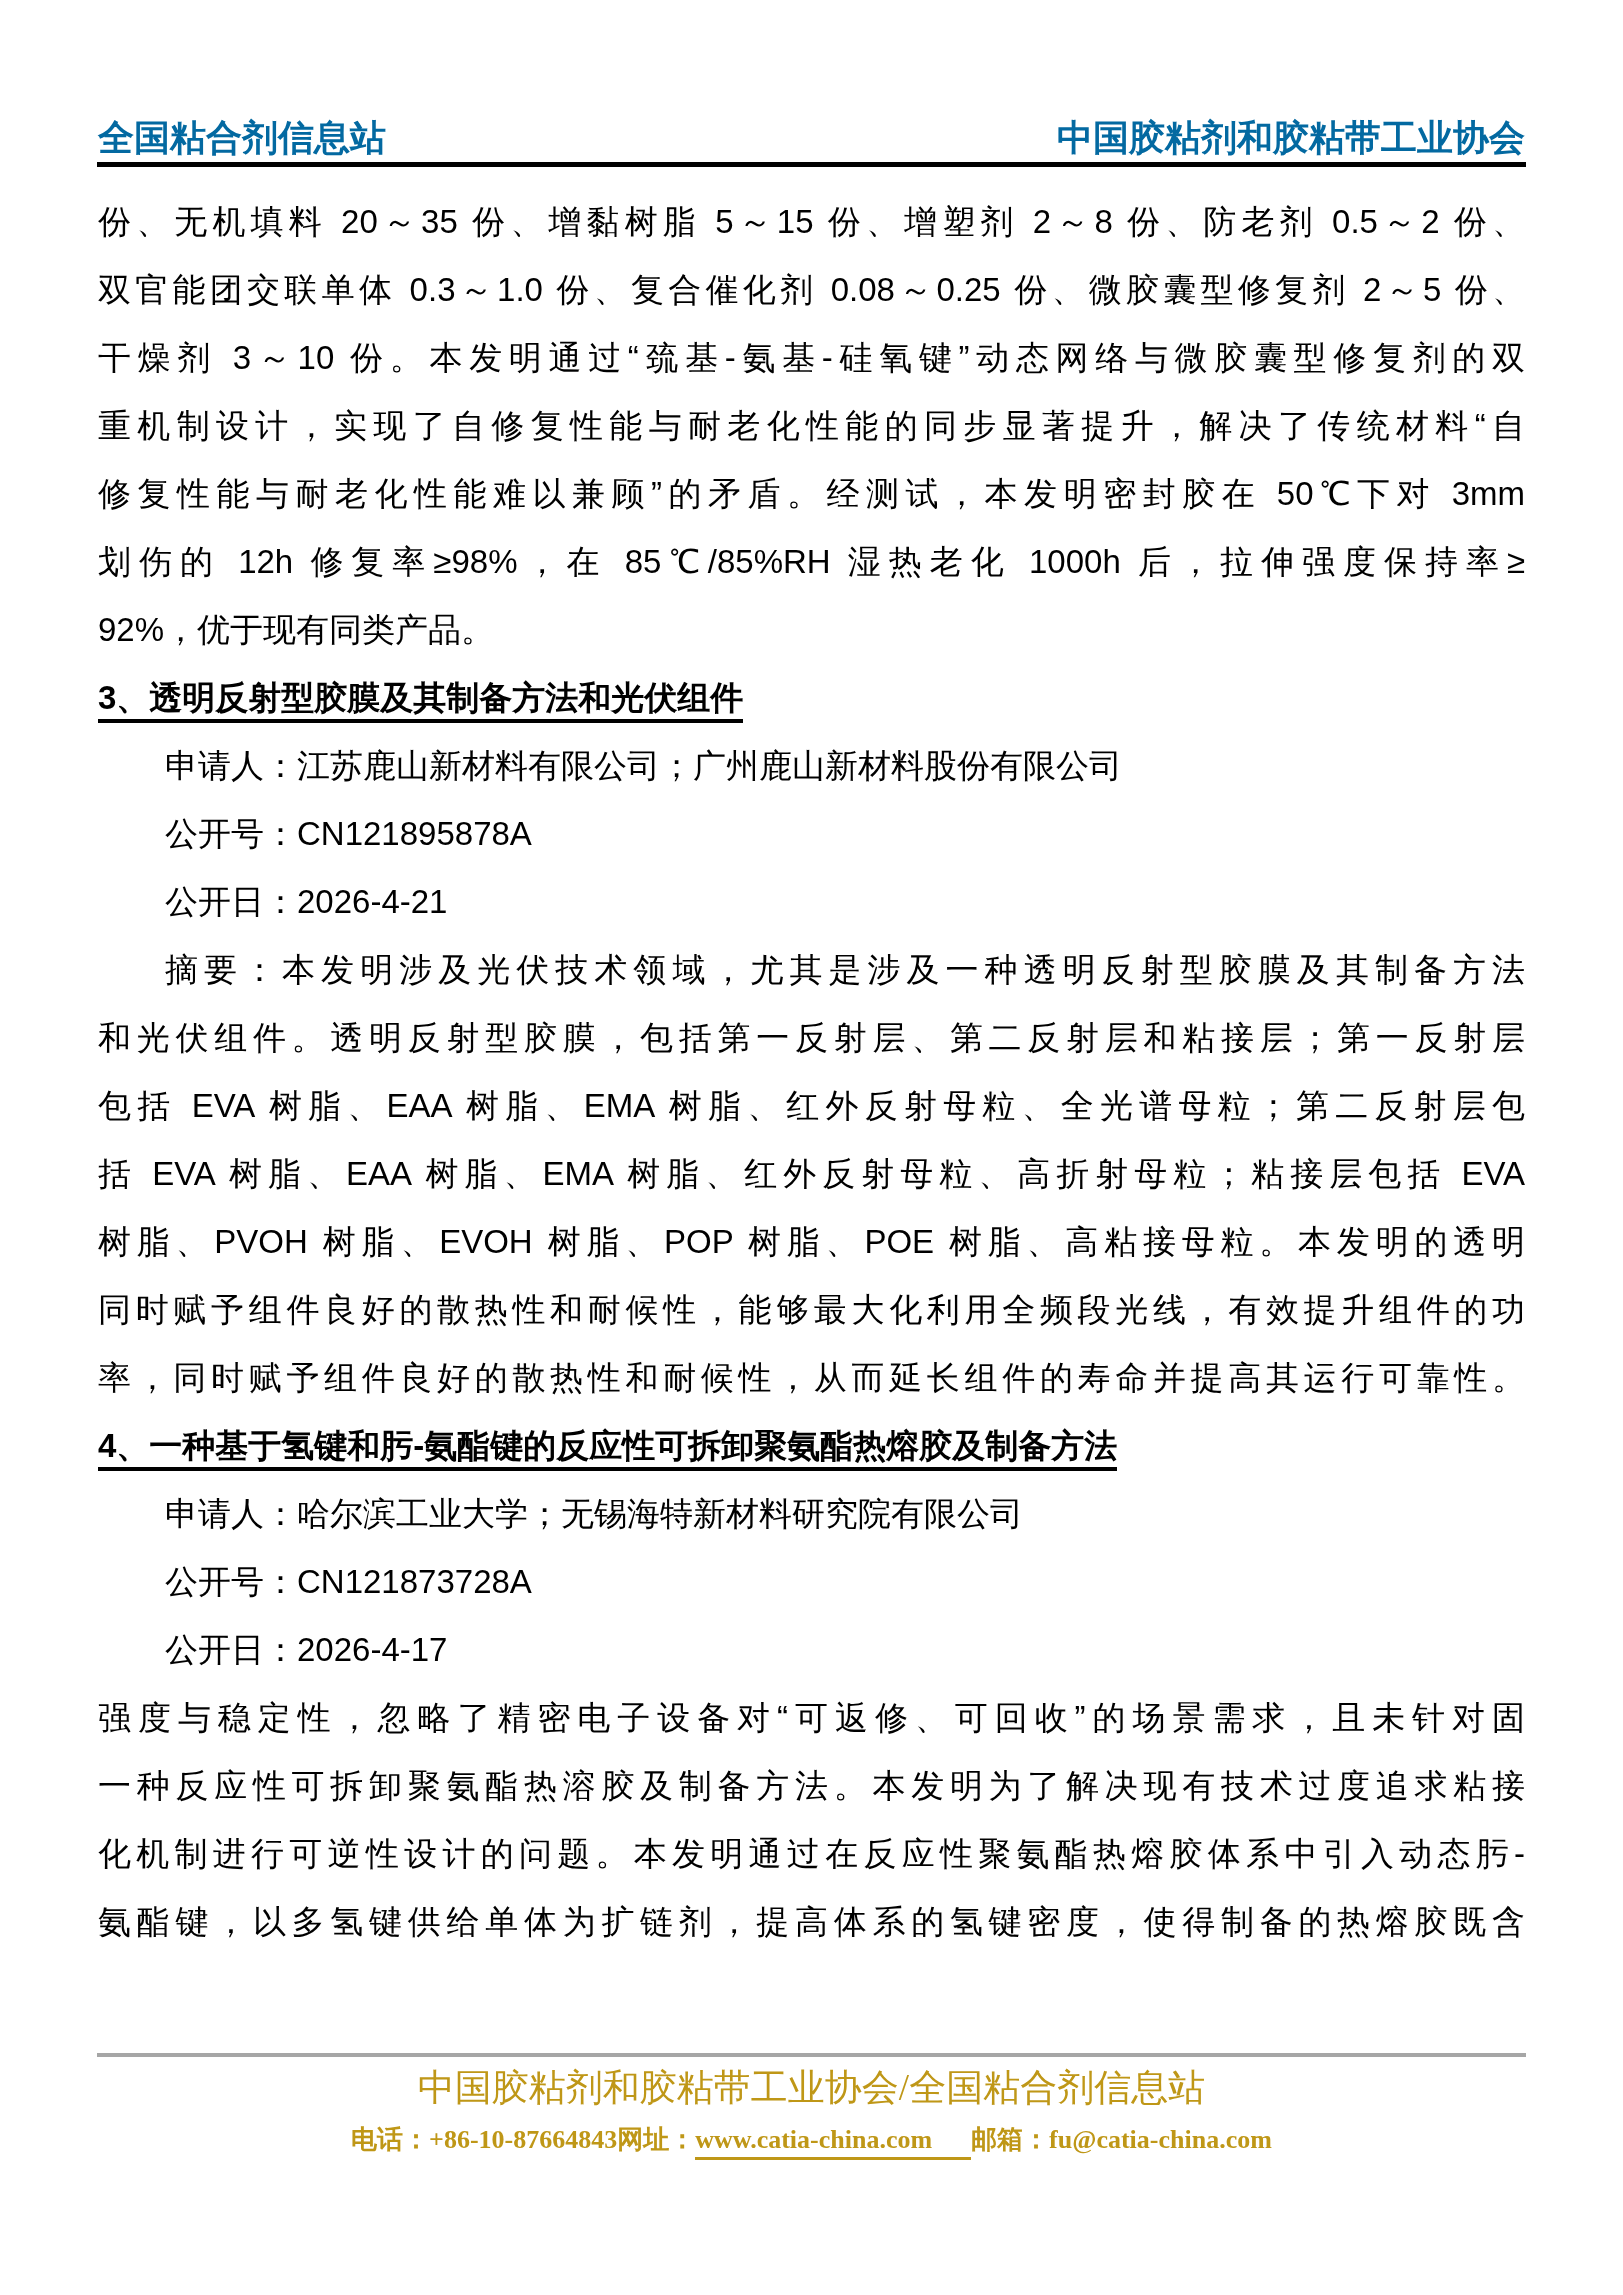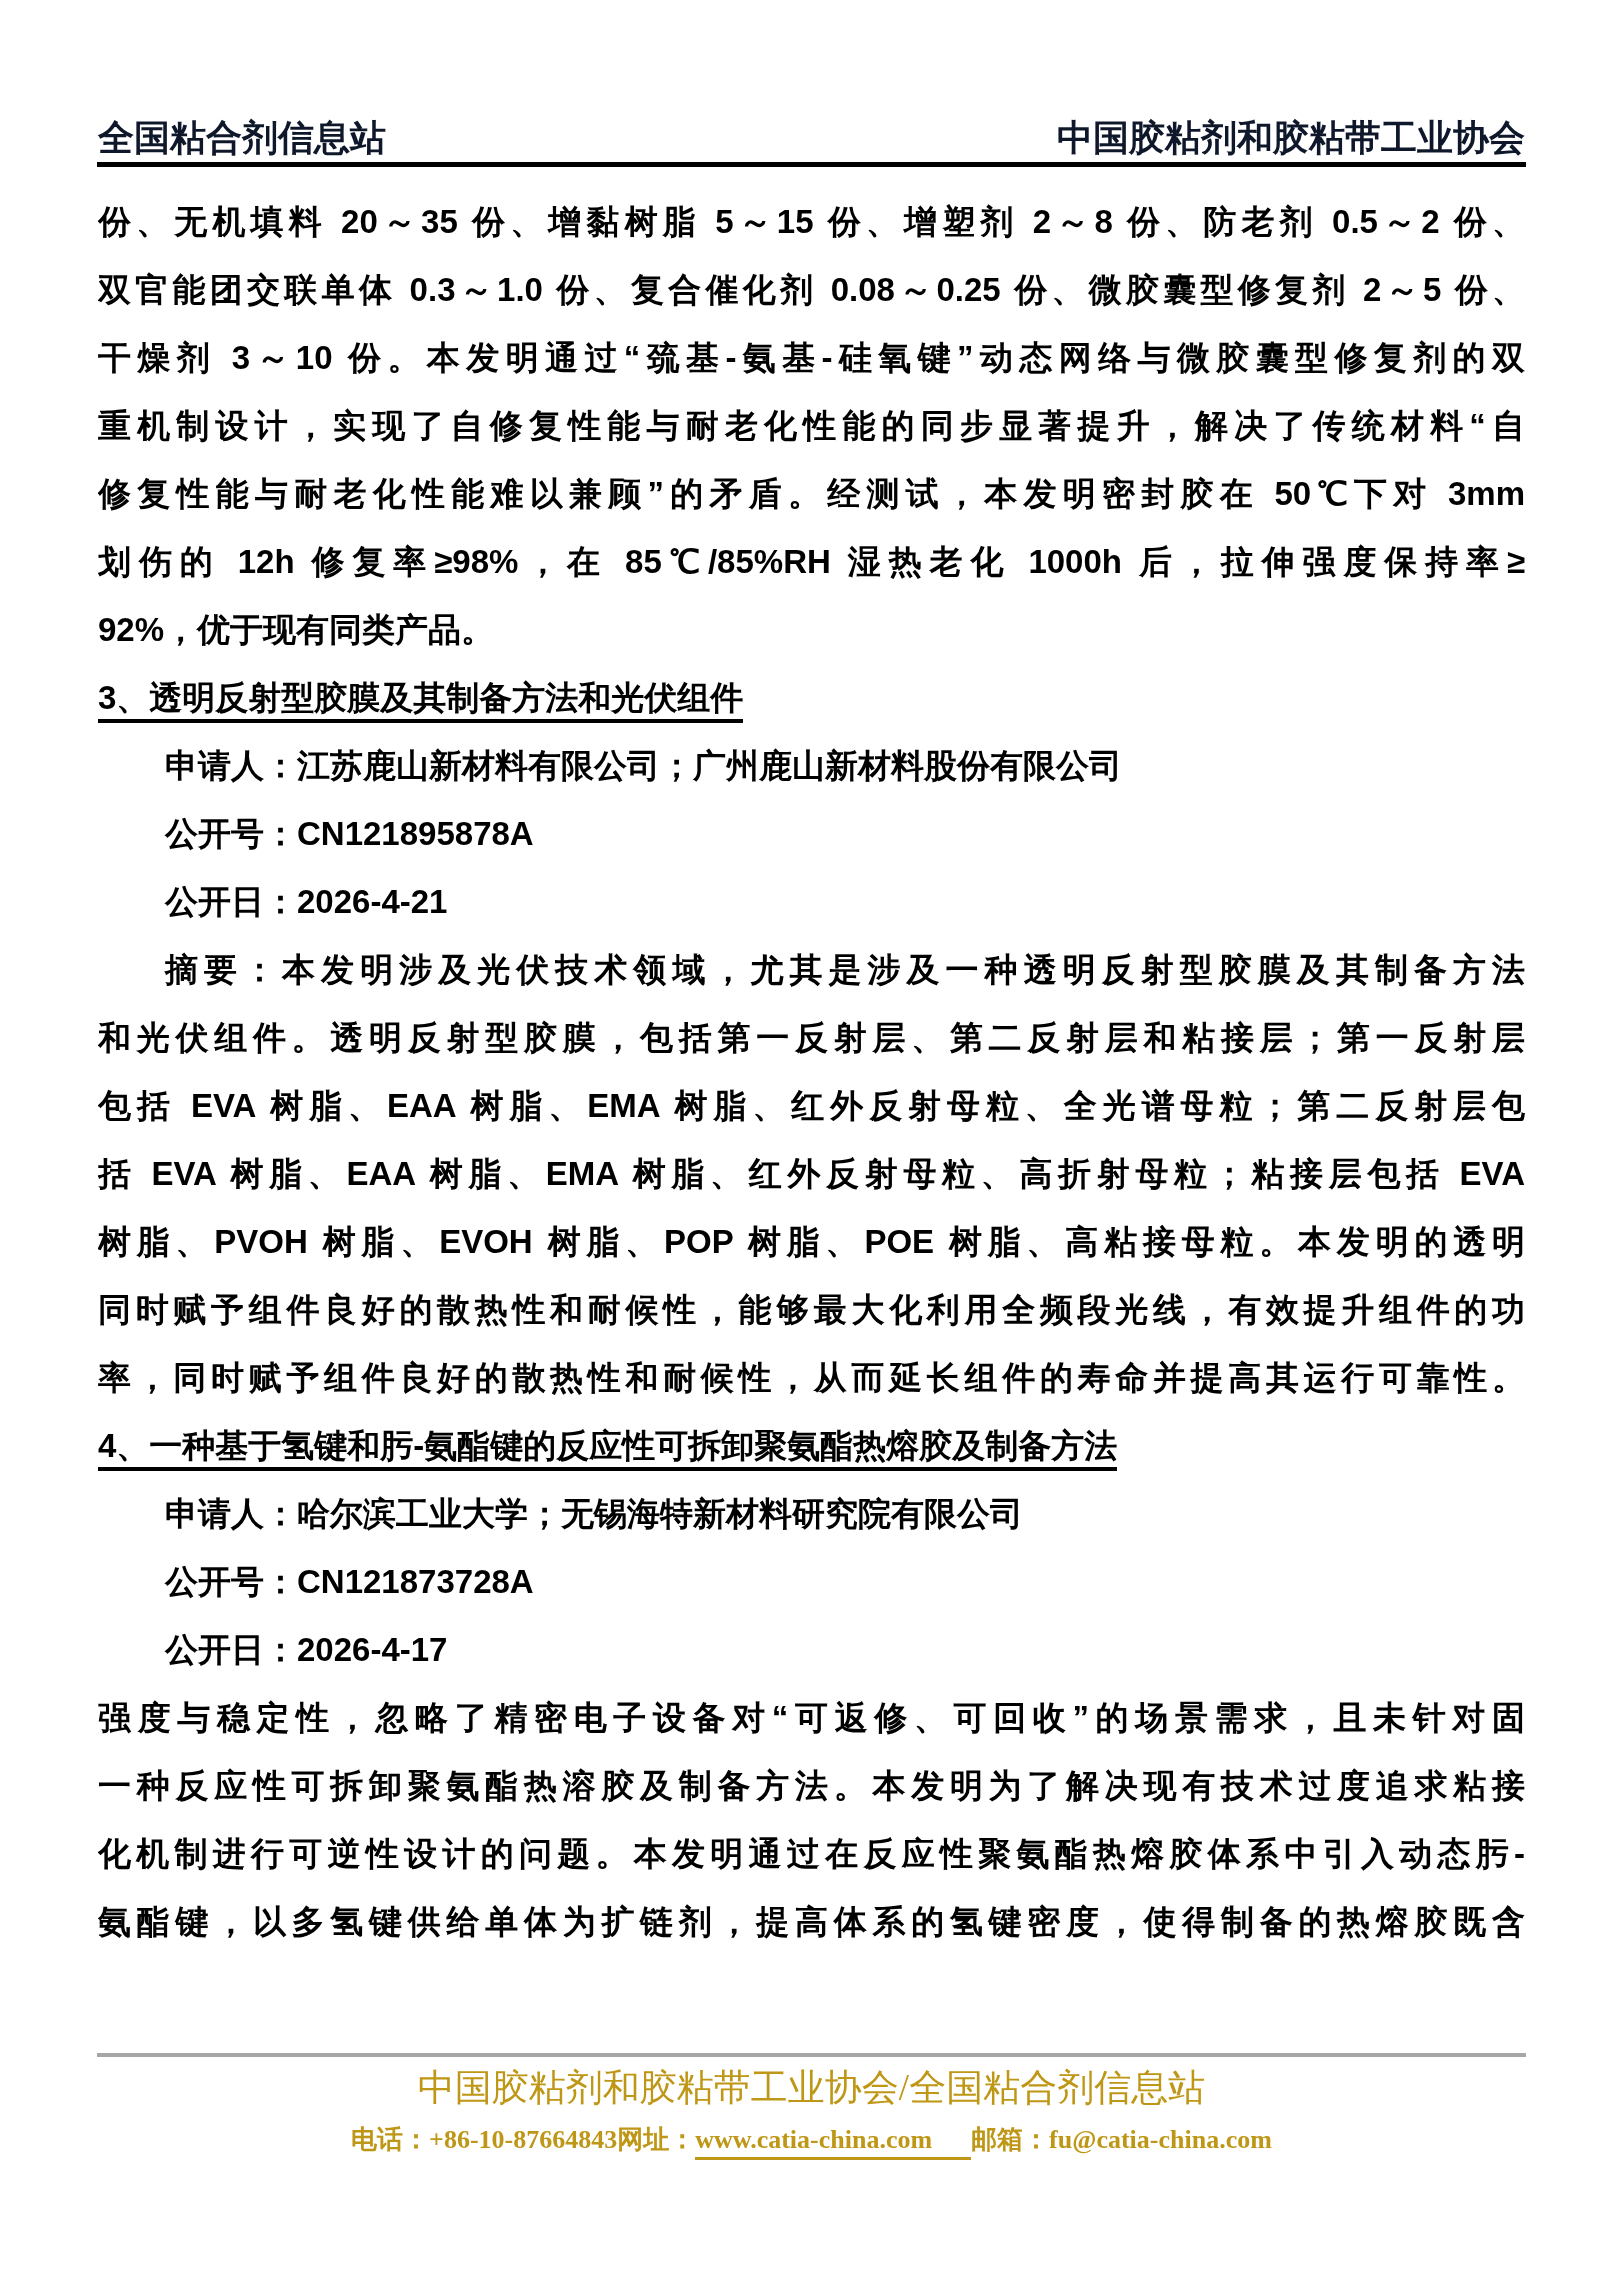--- a/index.html
+++ b/index.html
@@ -18,21 +18,21 @@
     left: 98px;
     right: 98px;
     top: 115px;
     display: flex;
     justify-content: space-between;
     align-items: flex-end;
     font-family: "Liberation Serif", serif;
     font-weight: bold;
     font-size: 36px;
     line-height: 46px;
-    color: #0f172a;
+    color: #0369a1;
     white-space: nowrap;
   }
   .header-rule {
     position: absolute;
     left: 97px;
     right: 97px;
     top: 162px;
     height: 5.1px;
     background: #000000;
   }
@@ -42,21 +42,20 @@
     left: 98px;
     right: 98px;
     top: 188px;
     font-size: 33px;
   }
   .line {
     height: 68px;
     line-height: 68px;
     overflow: hidden;
     white-space: normal;
-    font-weight: bold;
   }
   .just {
     text-align: justify;
     text-align-last: justify;
   }
   .indent { padding-left: 67px; }
   .heading { font-weight: bold; }
   .heading .u {
     border-bottom: 4.5px solid #000000;
     padding-bottom: 3px;

